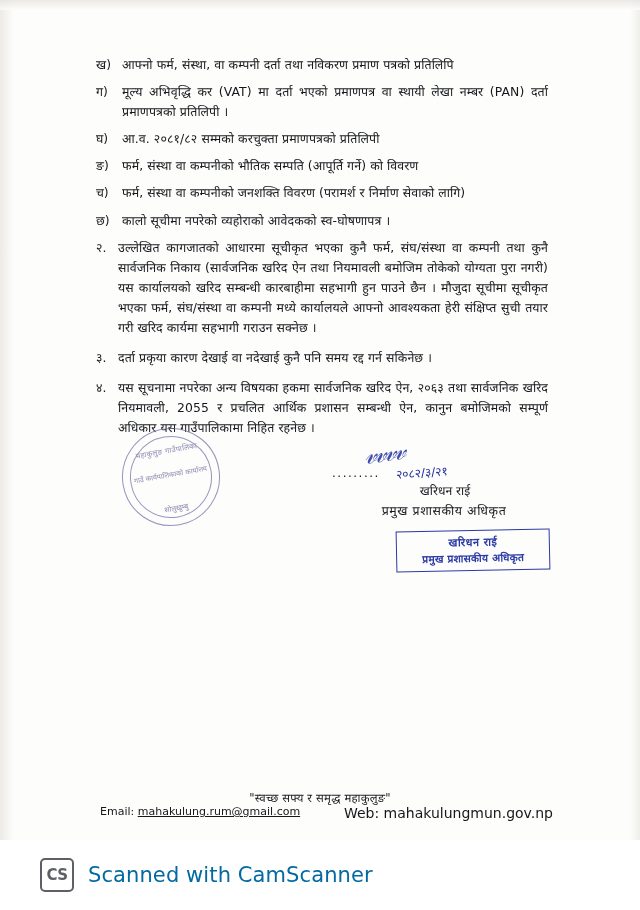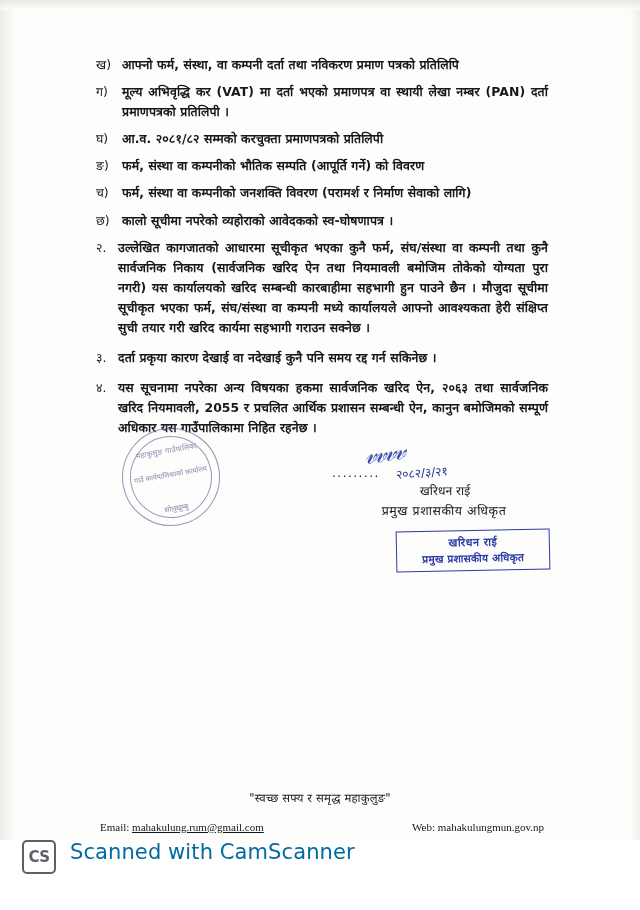--- a/index.html
+++ b/index.html
@@ -61,21 +61,20 @@
   .marker {
     flex: 0 0 auto;
     width: 26px;
     text-align: left;
     font-size: 12.4px;
   }
   .clause-text {
     flex: 1 1 auto;
     text-align: justify;
     letter-spacing: 0.1px;
-    font-weight: bold;
   }
   .clause.num {
     margin-bottom: 10px;
   }
   .clause.num .marker {
     width: 22px;
   }
   .clause.tight {
     margin-bottom: 7px;
   }
@@ -218,54 +217,53 @@
     width: 640px;
     text-align: center;
   }
   .slogan {
     font-size: 11.5px;
     color: #1b1d22;
     letter-spacing: 0.2px;
   }
   .footer-row {
     position: relative;
-    margin-top: 16px;
+    margin-top: 0;
     height: 18px;
-    font-family: Liberation Serif, serif;
   }
   .footer-email {
     position: absolute;
     left: 100px;
     top: 0;
     font-size: 11px;
     color: #15171c;
   }
   .footer-email u {
     text-decoration: underline;
     color: #15171c;
   }
   .footer-web {
     position: absolute;
-    right: 96px;
+    right: 87px;
     top: 0;
-    font-size: 11px;
+    font-size: 14px;
     color: #15171c;
   }
 
   
   .cs-bar {
     position: absolute;
     left: 0;
     bottom: 0;
     width: 640px;
     height: 70px;
     background: #ffffff;
     display: flex;
-    align-items: flex-start;
-    padding-left: 22px;
+    align-items: center;
+    padding-left: 40px;
     box-sizing: border-box;
   }
   .cs-logo {
     width: 30px;
     height: 30px;
     border: 2.4px solid #5d6066;
     border-radius: 5px;
     color: #5d6066;
     font-size: 15px;
     font-weight: bold;

